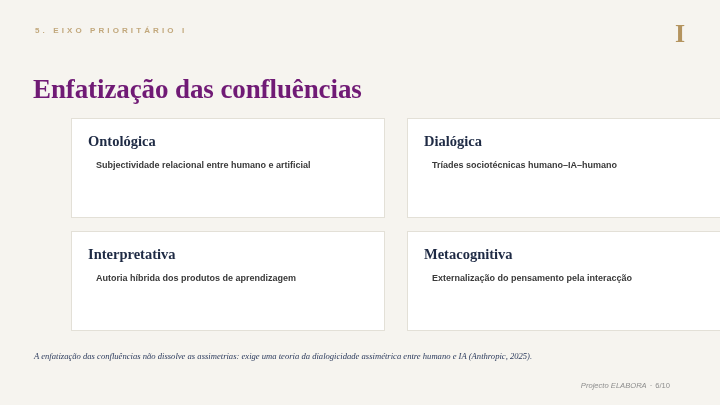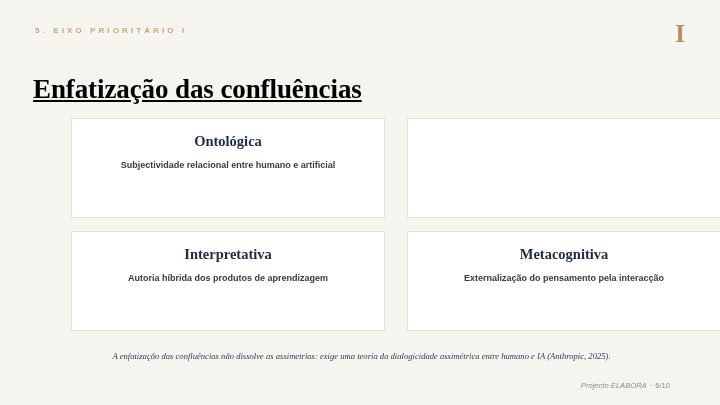--- a/index.html
+++ b/index.html
@@ -12,21 +12,20 @@
     background: #f6f4ef;
     font-family: "Liberation Sans", sans-serif;
     overflow: hidden;
   }
   .slide {
     position: relative;
     width: 720px;
     height: 405px;
     box-sizing: border-box;
     background: #f6f4ef;
-    text-align: center;
   }
 
   
   .eyebrow {
     position: absolute;
     left: 35px;
     top: 26px;
     font-family: "Liberation Sans", sans-serif;
     font-size: 8px;
     font-weight: 700;
@@ -45,25 +44,24 @@
     color: #b4945f;
     line-height: 1;
   }
   .page-title {
     position: absolute;
     left: 33px;
     top: 56px;
     font-family: "Liberation Serif", serif;
     font-size: 27px;
     font-weight: 700;
-    color: #000000;
+    color: #701a75;
     letter-spacing: -0.1px;
     line-height: 1.15;
     white-space: nowrap;
-    text-decoration: underline;
   }
 
   
   .cards {
     position: absolute;
     left: 35px;
     top: 118px;
     width: 650px;
     display: grid;
     grid-template-columns: 1fr 1fr;
@@ -140,20 +138,22 @@
   <h1 class="page-title">Enfatização das confluências</h1>
 
   <div class="cards">
 
     <div class="card">
       <div class="card-title">Ontológica</div>
       <div class="card-body">Subjectividade relacional entre humano e artificial</div>
     </div>
 
     <div class="card">
+      <div class="card-title">Dialógica</div>
+      <div class="card-body">Tríades sociotécnicas humano–IA–humano</div>
     </div>
 
     <div class="card">
       <div class="card-title">Interpretativa</div>
       <div class="card-body">Autoria híbrida dos produtos de aprendizagem</div>
     </div>
 
     <div class="card">
       <div class="card-title">Metacognitiva</div>
       <div class="card-body">Externalização do pensamento pela interacção</div>

